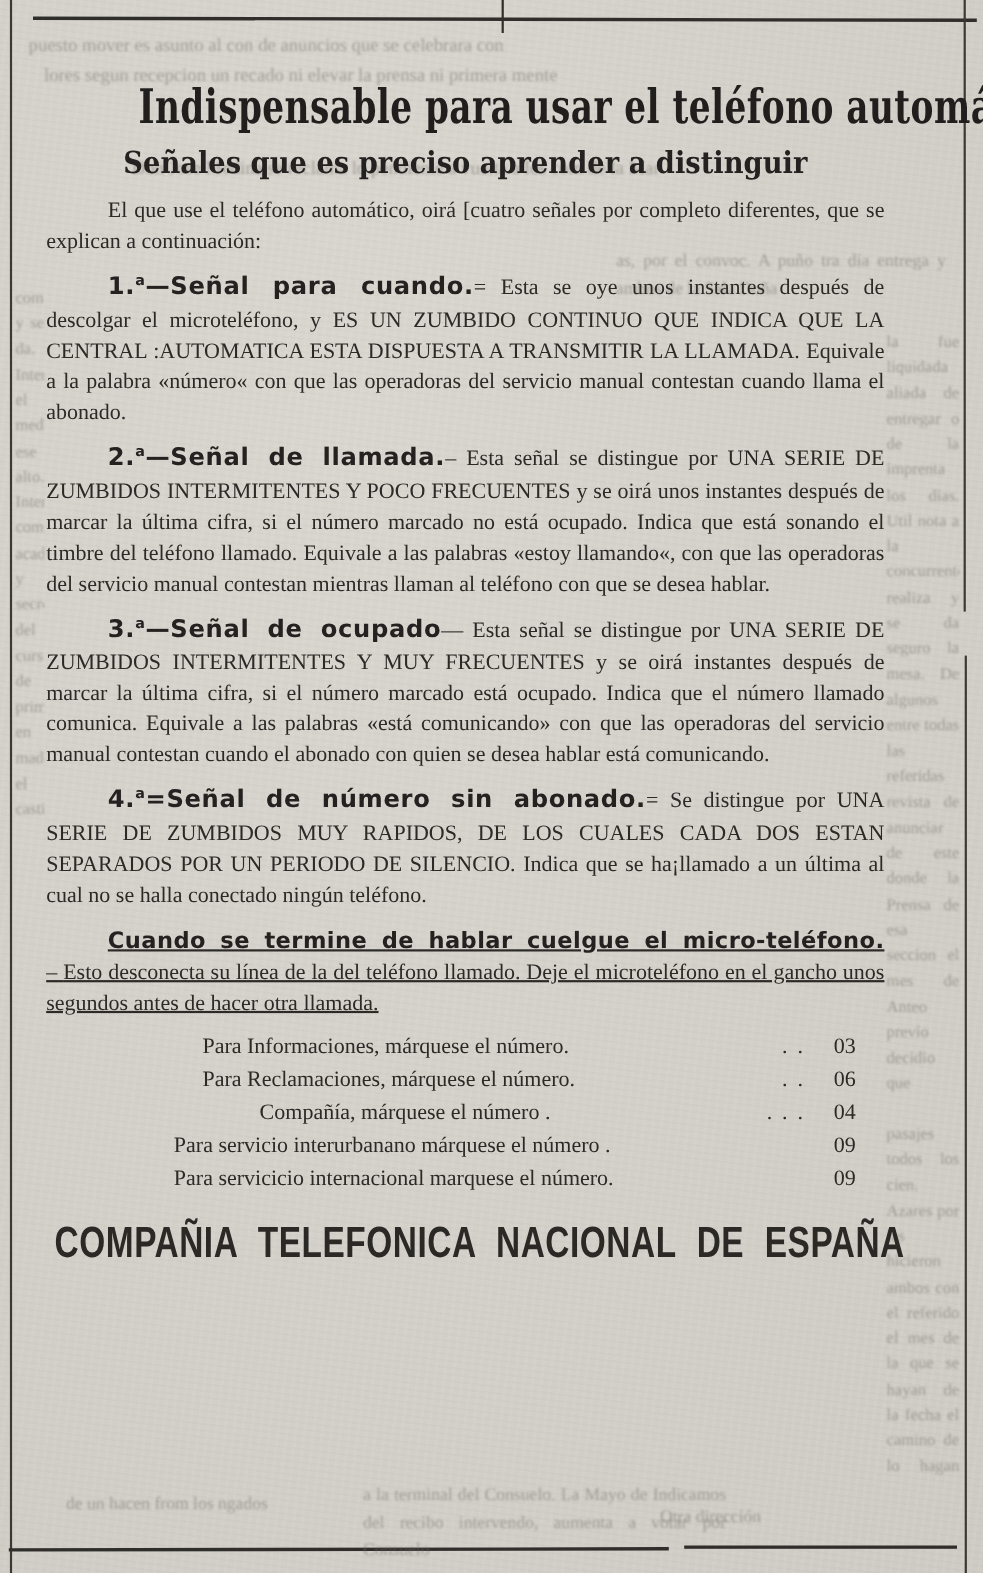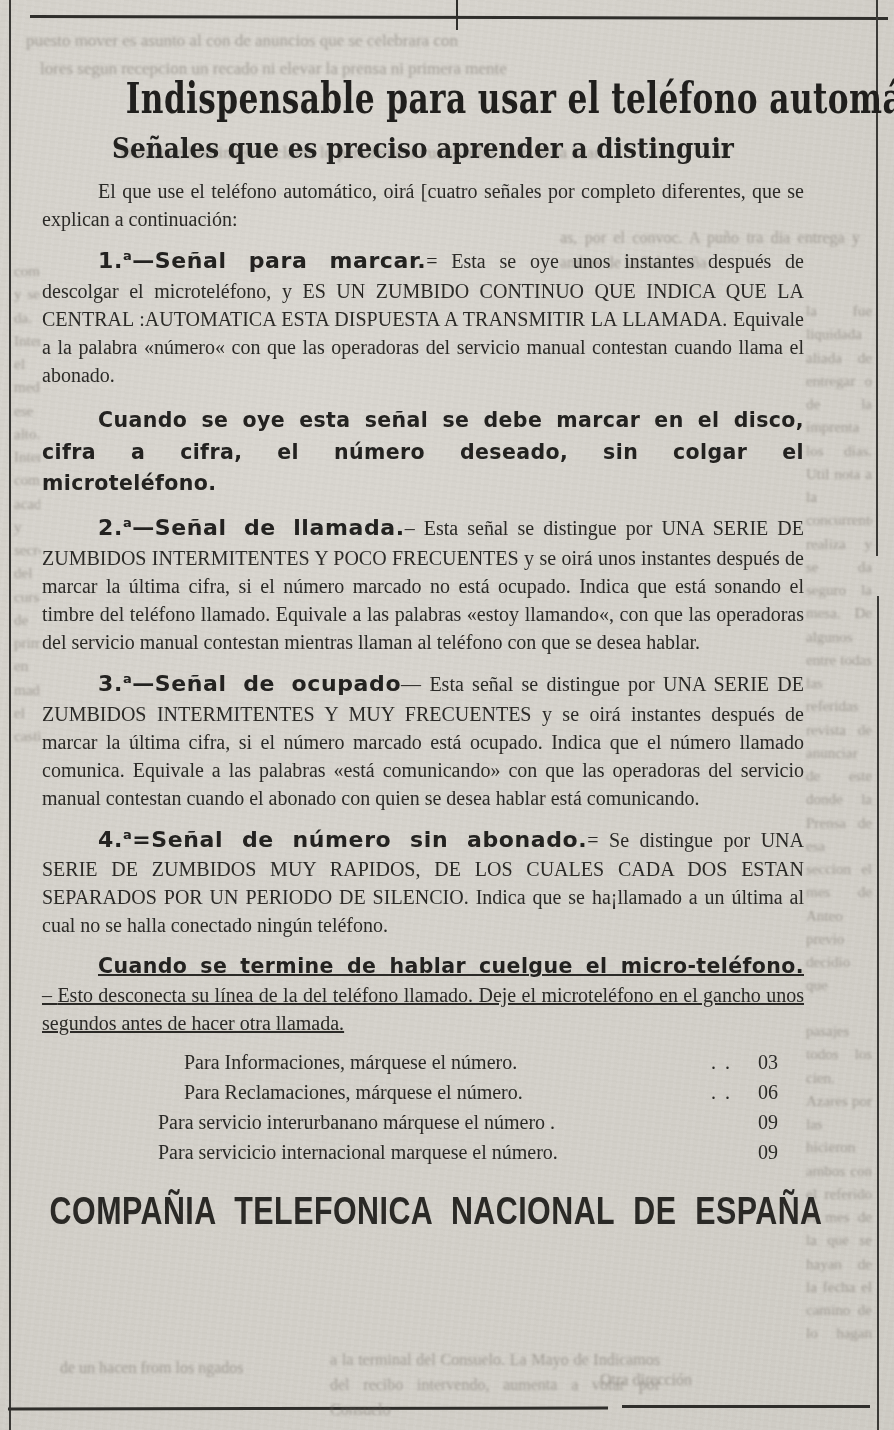--- a/index.html
+++ b/index.html
@@ -99,25 +99,24 @@
   <div class="bleed" style="left:600px;top:1368px;width:180px;font-size:16px;">Otra dirección</div>
 
   <div class="ad">
 
     <h1 class="title">Indispensable para usar el teléfono automático</h1>
     <h2 class="subtitle">Señales que es preciso aprender a distinguir</h2>
 
     <p class="body-par intro">El que use el teléfono automático, oirá [cuatro señales por completo diferentes, que se explican a continuación:</p>
 
     <p class="body-par">
-      <span class="sec-head"><span>1.</span><sup>a</sup><span>—Señal para marcar.</span></span><span class="sec-sep">=</span>
+      <span class="sec-head"><span>1.</span><sup>a</sup><span>—Señal para cuando.</span></span><span class="sec-sep">=</span>
       <span class="sec-body">Esta se oye unos instantes después de descolgar el microteléfono, y ES UN ZUMBIDO CONTINUO QUE INDICA QUE LA CENTRAL :AUTOMATICA ESTA DISPUESTA A TRANSMITIR LA LLAMADA. Equivale a la palabra «número« con que las operadoras del servicio manual contestan cuando llama el abonado.</span>
     </p>
 
-    <p class="callout">Cuando se oye esta señal se debe marcar en el disco, cifra a cifra, el número deseado, sin colgar el microteléfono.</p>
 
     <p class="body-par">
       <span class="sec-head"><span>2.</span><sup>a</sup><span>—Señal de llamada.</span></span><span class="sec-sep">–</span>
       <span class="sec-body">Esta señal se distingue por UNA SERIE DE ZUMBIDOS INTERMITENTES Y POCO FRECUENTES y se oirá unos instantes después de marcar la última cifra, si el número marcado no está ocupado. Indica que está sonando el timbre del teléfono llamado. Equivale a las palabras «estoy llamando«, con que las operadoras del servicio manual contestan mientras llaman al teléfono con que se desea hablar.</span>
     </p>
 
     <p class="body-par">
       <span class="sec-head"><span>3.</span><sup>a</sup><span>—Señal de ocupado</span></span><span class="sec-sep">—</span>
       <span class="sec-body">Esta señal se distingue por UNA SERIE DE ZUMBIDOS INTERMITENTES Y MUY FRECUENTES y se oirá instantes después de marcar la última cifra, si el número marcado está ocupado. Indica que el número llamado comunica. Equivale a las palabras «está comunicando» con que las operadoras del servicio manual contestan cuando el abonado con quien se desea hablar está comunicando.</span>
     </p>
@@ -138,20 +137,26 @@
         <span class="dir-fill"></span>
         <span class="dir-dots">.   .</span>
         <span class="dir-num">03</span>
       </div>
       <div class="dir-row" data-indent="1">
         <span class="dir-label">Para Reclamaciones, márquese el número.</span>
         <span class="dir-fill"></span>
         <span class="dir-dots">.   .</span>
         <span class="dir-num">06</span>
       </div>
+      <div class="dir-row" data-indent="2">
+        <span class="dir-label">Compañía, márquese el número .</span>
+        <span class="dir-fill"></span>
+        <span class="dir-dots">.   .   .</span>
+        <span class="dir-num">04</span>
+      </div>
       <div class="dir-row" data-indent="0">
         <span class="dir-label">Para servicio interurbanano márquese el número .</span>
         <span class="dir-fill"></span>
         <span class="dir-dots"></span>
         <span class="dir-num">09</span>
       </div>
       <div class="dir-row" data-indent="0">
         <span class="dir-label">Para servicicio internacional marquese el número.</span>
         <span class="dir-fill"></span>
         <span class="dir-dots"></span>

